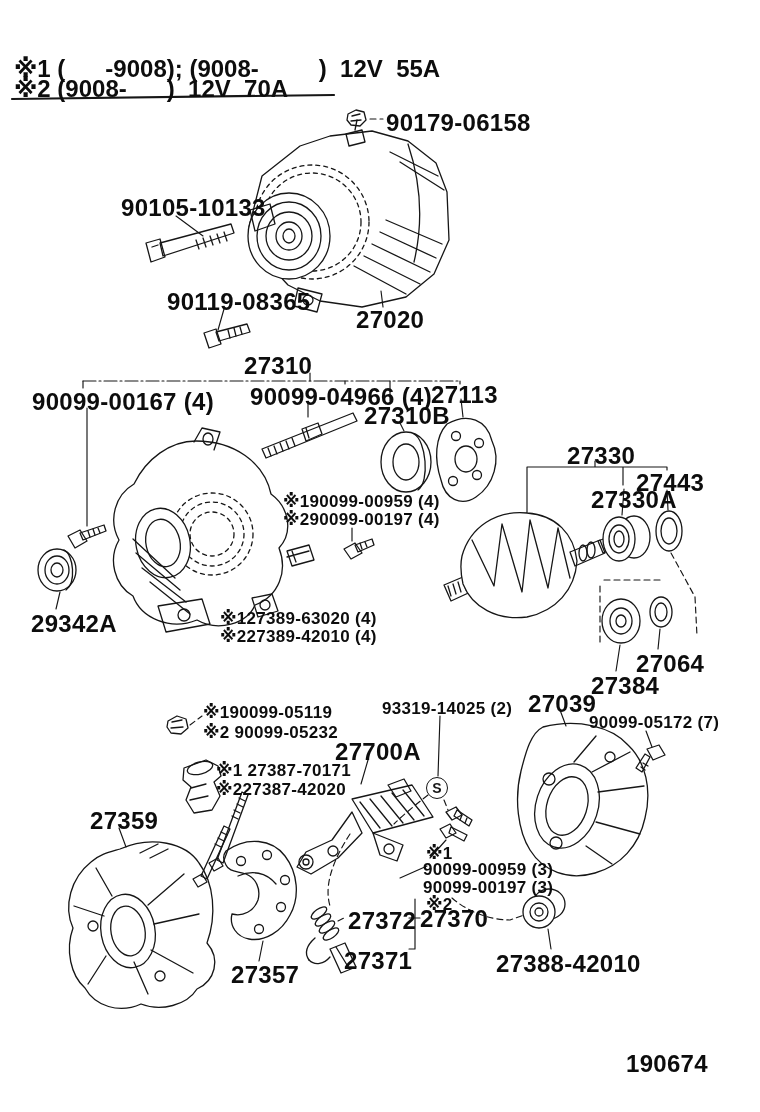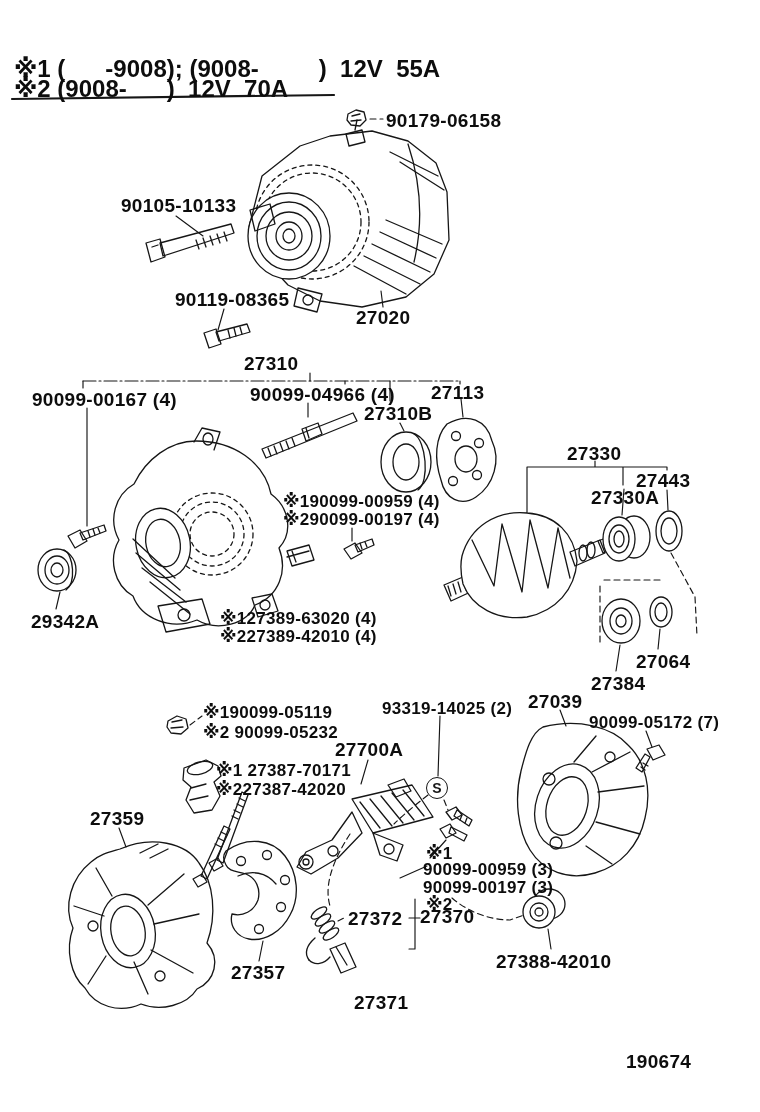--- a/index.html
+++ b/index.html
@@ -7,21 +7,21 @@
         font-family:"Liberation Sans","DejaVu Sans",sans-serif;}
   #art{position:absolute;left:0;top:0;width:760px;height:1112px;}
   #art path,#art ellipse,#art circle,#art line,#art polyline{
         fill:none;stroke:#161616;stroke-width:1.3;stroke-linecap:round;stroke-linejoin:round;}
   #art .wf{fill:#ffffff;}
   #art .ld{stroke-width:1.15;}
   #art .dsh{stroke-dasharray:6 4;}
   #art .ddot{stroke-dasharray:13 3 2 3;}
   #art .teeth{stroke-dasharray:4 4;}
   #art .rule{stroke-width:2.2;}
-  .lbl{position:absolute;font-weight:bold;font-size:19px;line-height:1.0;color:#0d0d0d;
+  .lbl{position:absolute;font-weight:bold;font-size:24px;line-height:1.0;color:#0d0d0d;
        white-space:pre;letter-spacing:0.3px;}
   .lbl.sm{font-size:17px;}
   .hdr{position:absolute;font-weight:bold;font-size:24px;line-height:20px;color:#0d0d0d;white-space:pre;}
   .sym-s{position:absolute;left:426px;top:777px;width:20px;height:20px;border:1.7px solid #161616;
        border-radius:50%;text-align:center;font-weight:bold;font-size:14px;line-height:20px;color:#161616;}
 </style>
 </head>
 <body>
 
 <div id="page">
@@ -310,21 +310,21 @@
       <path class="ld" d="M415,899 L415,949 M415,949 L409,949"></path>
       <path class="ld ddot" d="M409,918 L420,918"></path>
     </g>
   </svg>
 
   <div class="hdr" style="left:14px;top:59px;">※1 (      -9008); (9008-         )  12V  55A</div>
   <div class="hdr" style="left:14px;top:79px;">※2 (9008-      )  12V  70A</div>
 
   <div class="lbl" style="left:386px;top:111px;">90179-06158</div>
   <div class="lbl" style="left:121px;top:196px;">90105-10133</div>
-  <div class="lbl" style="left:167px;top:290px;margin-left:8px;">90119-08365</div>
+  <div class="lbl" style="left:167px;top:290px;">90119-08365</div>
   <div class="lbl" style="left:356px;top:308px;">27020</div>
   <div class="lbl" style="left:244px;top:354px;">27310</div>
   <div class="lbl" style="left:32px;top:390px;">90099-00167 (4)</div>
   <div class="lbl" style="left:250px;top:385px;">90099-04966 (4)</div>
   <div class="lbl" style="left:364px;top:404px;">27310B</div>
   <div class="lbl" style="left:431px;top:383px;">27113</div>
   <div class="lbl" style="left:567px;top:444px;">27330</div>
   <div class="lbl" style="left:636px;top:471px;">27443</div>
   <div class="lbl" style="left:591px;top:488px;">27330A</div>
   <div class="lbl sm" style="left:283px;top:493px;">※190099-00959 (4)</div>
@@ -342,20 +342,20 @@
   <div class="lbl" style="left:335px;top:740px;">27700A</div>
   <div class="lbl sm" style="left:216px;top:762px;">※1 27387-70171</div>
   <div class="lbl sm" style="left:216px;top:781px;">※227387-42020</div>
   <div class="lbl" style="left:90px;top:809px;">27359</div>
   <div class="lbl sm" style="left:426px;top:845px;">※1</div>
   <div class="lbl sm" style="left:423px;top:861px;">90099-00959 (3)</div>
   <div class="lbl sm" style="left:423px;top:879px;">90099-00197 (3)</div>
   <div class="lbl sm" style="left:426px;top:896px;">※2</div>
   <div class="lbl" style="left:348px;top:909px;">27372</div>
   <div class="lbl" style="left:420px;top:907px;">27370</div>
-  <div class="lbl" style="left:354px;top:949px;margin-top:44px;">27371</div>
+  <div class="lbl" style="left:344px;top:949px;">27371</div>
   <div class="lbl" style="left:231px;top:963px;">27357</div>
   <div class="lbl" style="left:496px;top:952px;">27388-42010</div>
   <div class="lbl" style="left:626px;top:1052px;">190674</div>
 
   <div class="sym-s">S</div>
 
 </div>
 
 </body></html>

